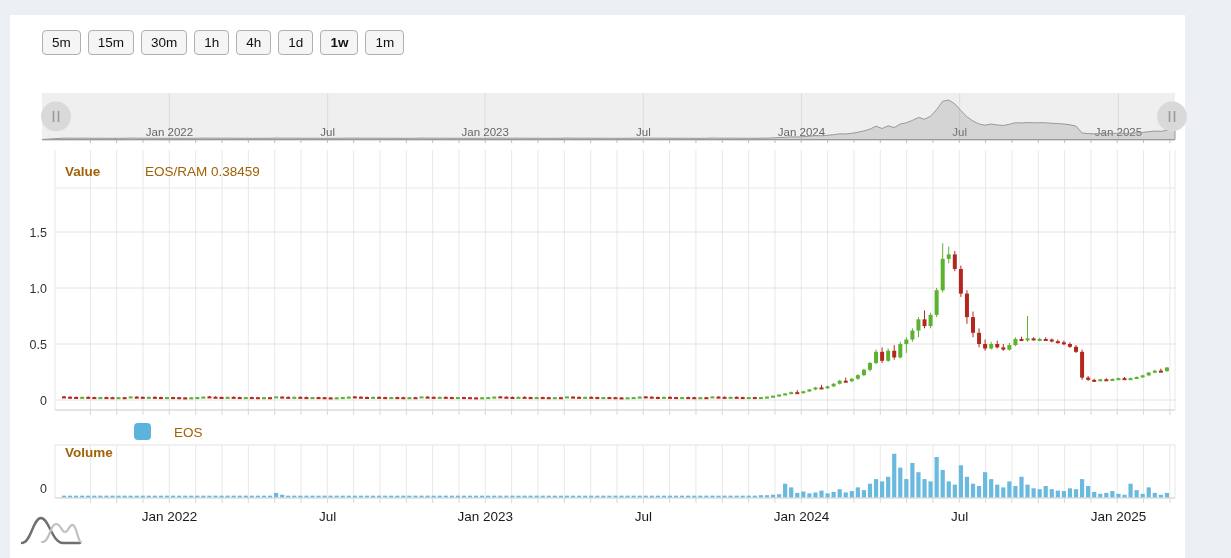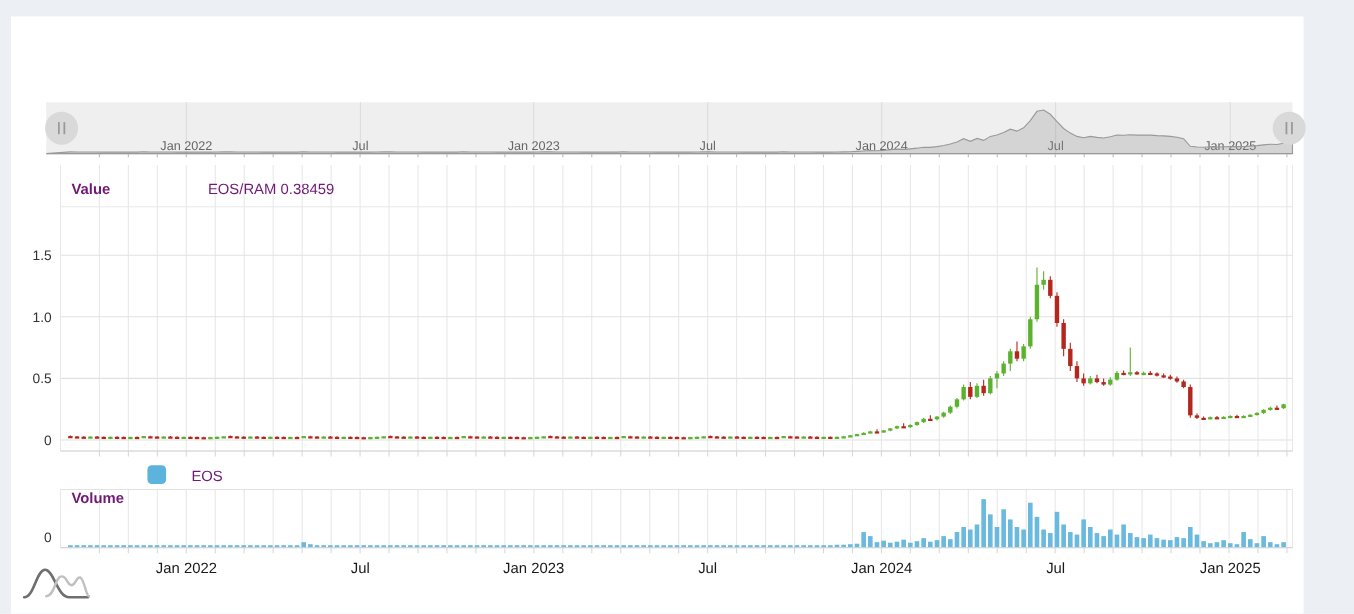--- a/index.html
+++ b/index.html
@@ -4,21 +4,21 @@
 <style>
   html,body{margin:0;padding:0;}
   #app{position:relative;width:1231px;height:558px;background:#ecf0f5;
        font-family:"Liberation Sans",sans-serif;overflow:hidden;}
   .panel{position:absolute;left:10px;top:15px;width:1175px;height:543px;background:#ffffff;}
   #chart{position:absolute;left:0;top:0;}
   .toolbar{position:absolute;left:42px;top:30px;display:flex;gap:7px;z-index:5;}
   .btn{height:25px;padding:0 9px;font-family:"Liberation Sans",sans-serif;font-size:13.5px;
        color:#111;background:#f5f5f5;border:1px solid #b0b0b0;border-radius:4px;cursor:pointer;line-height:23px;}
   .btn.active{font-weight:bold;}
-  .hdr{position:absolute;font-size:13.5px;color:#701a75;z-index:4;white-space:nowrap;}
+  .hdr{position:absolute;font-size:13.5px;color:#a16207;z-index:4;white-space:nowrap;}
   .bold{font-weight:bold;}
   .swatch{position:absolute;width:17px;height:17px;border-radius:4px;z-index:4;}
   .logo{position:absolute;left:20px;top:511px;z-index:4;}
 </style>
 </head>
 <body>
 
 <div id="app">
   <div class="panel"></div>
 
@@ -838,23 +838,33 @@
         <text x="327.60999999999996" y="521" text-anchor="middle" font-size="13.5" fill="#1a1a1a" font-family="&quot;Liberation Sans&quot;,sans-serif">Jul</text>
         <text x="485.16999999999996" y="521" text-anchor="middle" font-size="13.5" fill="#1a1a1a" font-family="&quot;Liberation Sans&quot;,sans-serif">Jan 2023</text>
         <text x="643.3359999999999" y="521" text-anchor="middle" font-size="13.5" fill="#1a1a1a" font-family="&quot;Liberation Sans&quot;,sans-serif">Jul</text>
         <text x="801.502" y="521" text-anchor="middle" font-size="13.5" fill="#1a1a1a" font-family="&quot;Liberation Sans&quot;,sans-serif">Jan 2024</text>
         <text x="959.668" y="521" text-anchor="middle" font-size="13.5" fill="#1a1a1a" font-family="&quot;Liberation Sans&quot;,sans-serif">Jul</text>
         <text x="1118.4399999999998" y="521" text-anchor="middle" font-size="13.5" fill="#1a1a1a" font-family="&quot;Liberation Sans&quot;,sans-serif">Jan 2025</text>
         <rect x="55" y="445" width="1120" height="53" fill="none" pointer-events="all"></rect>
       </g>
     </svg>
 
+  <div class="toolbar">
+      <button class="btn">5m</button>
+      <button class="btn">15m</button>
+      <button class="btn">30m</button>
+      <button class="btn">1h</button>
+      <button class="btn">4h</button>
+      <button class="btn">1d</button>
+      <button class="btn active">1w</button>
+      <button class="btn">1m</button>
+    </div>
 
   <span class="hdr bold" style="left:65px;top:164px;">Value</span>
-  <span class="hdr" style="left:145px;top:164px;margin-left:44px;">EOS/RAM 0.38459</span>
+  <span class="hdr" style="left:145px;top:164px;">EOS/RAM 0.38459</span>
 
   <span class="hdr bold" style="left:65px;top:425px;margin-top:20px;">Volume</span>
   <div class="swatch" style="left: 134px; top: 423px; background: rgb(92, 180, 220);"></div>
   <span class="hdr" style="left:158px;top:425px;margin-left:16px;">EOS</span>
 
   <svg class="logo" width="64" height="38" viewBox="0 0 64 38">
     <path id="logo-dark" d="M2,32 C11,32 13,7 21,7 C29,7 32,32 43,32 L60,32" fill="none" stroke-width="2.4" stroke-linecap="round" stroke="#6f6f6f"></path>
     <path id="logo-light" d="M22,31 C30,31 30,13 36,13 C41,13 41,21 45,21 C49,21 49,13 53,14 C57,16 58,31 61,31" fill="none" stroke-width="2.2" stroke-linecap="round" stroke="#c0c0c0"></path>
   </svg>
 </div>

